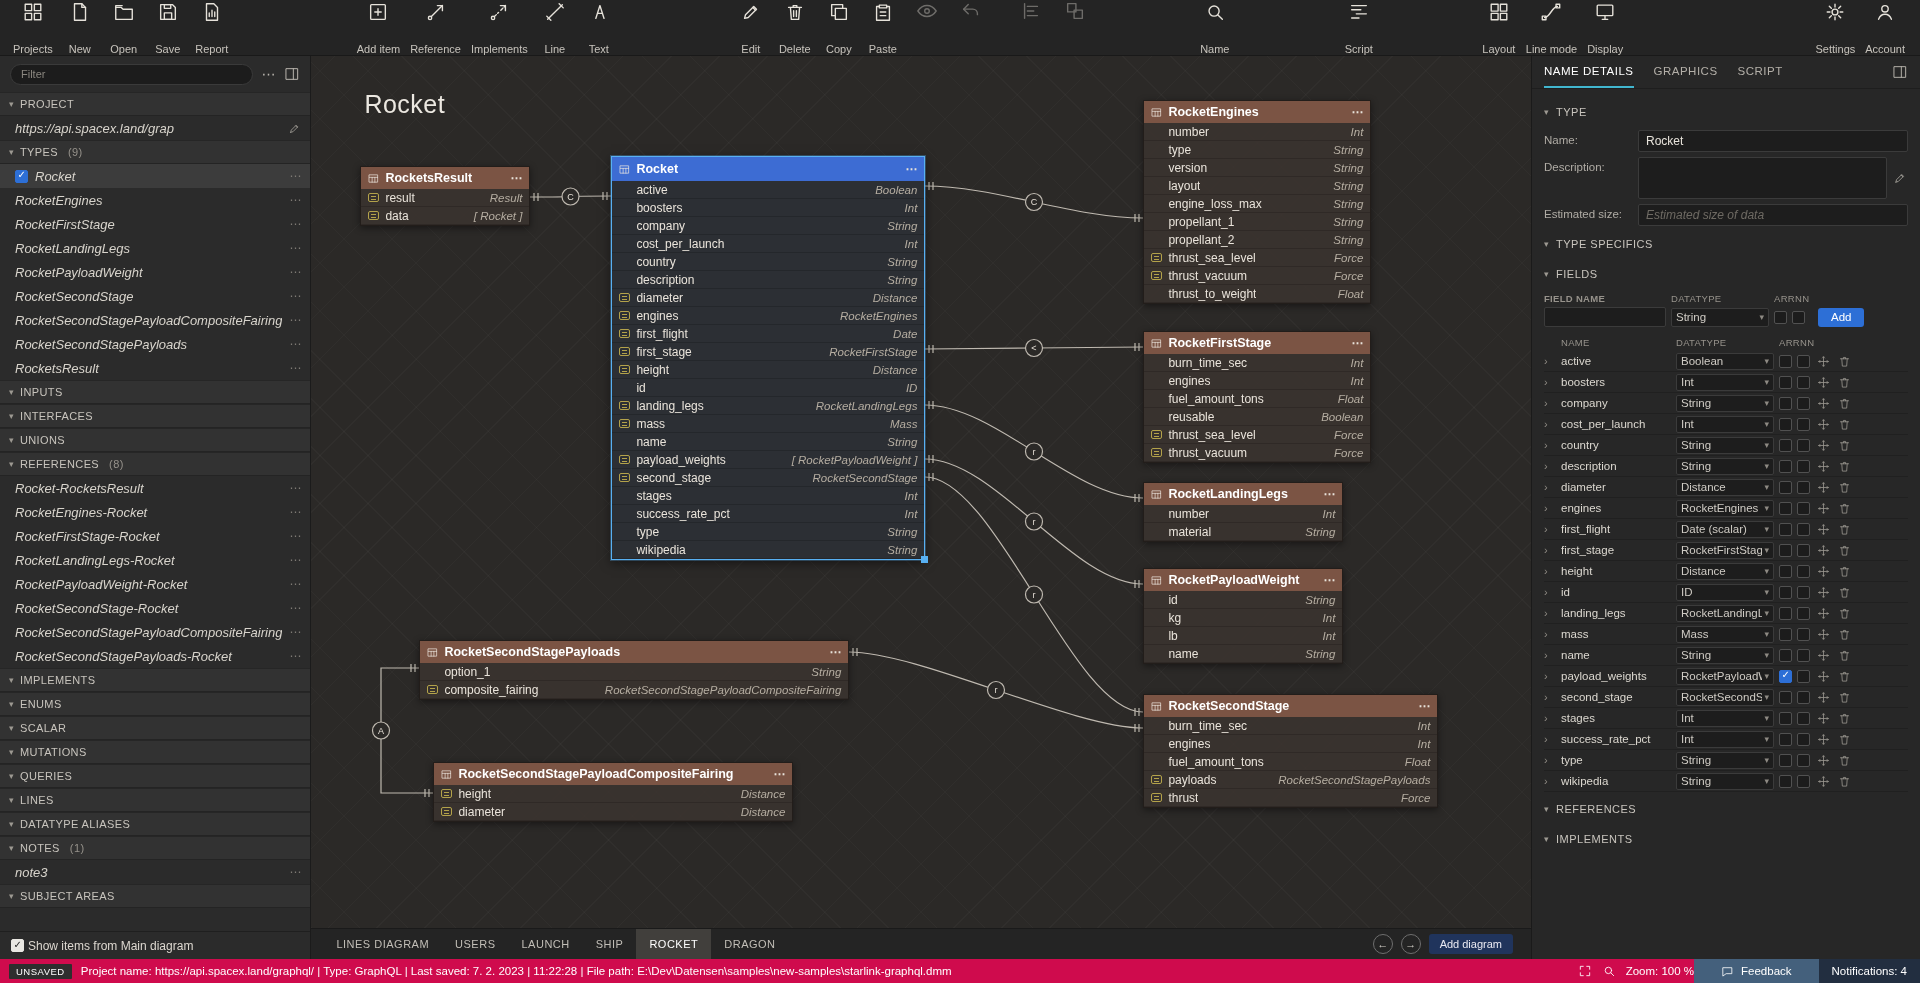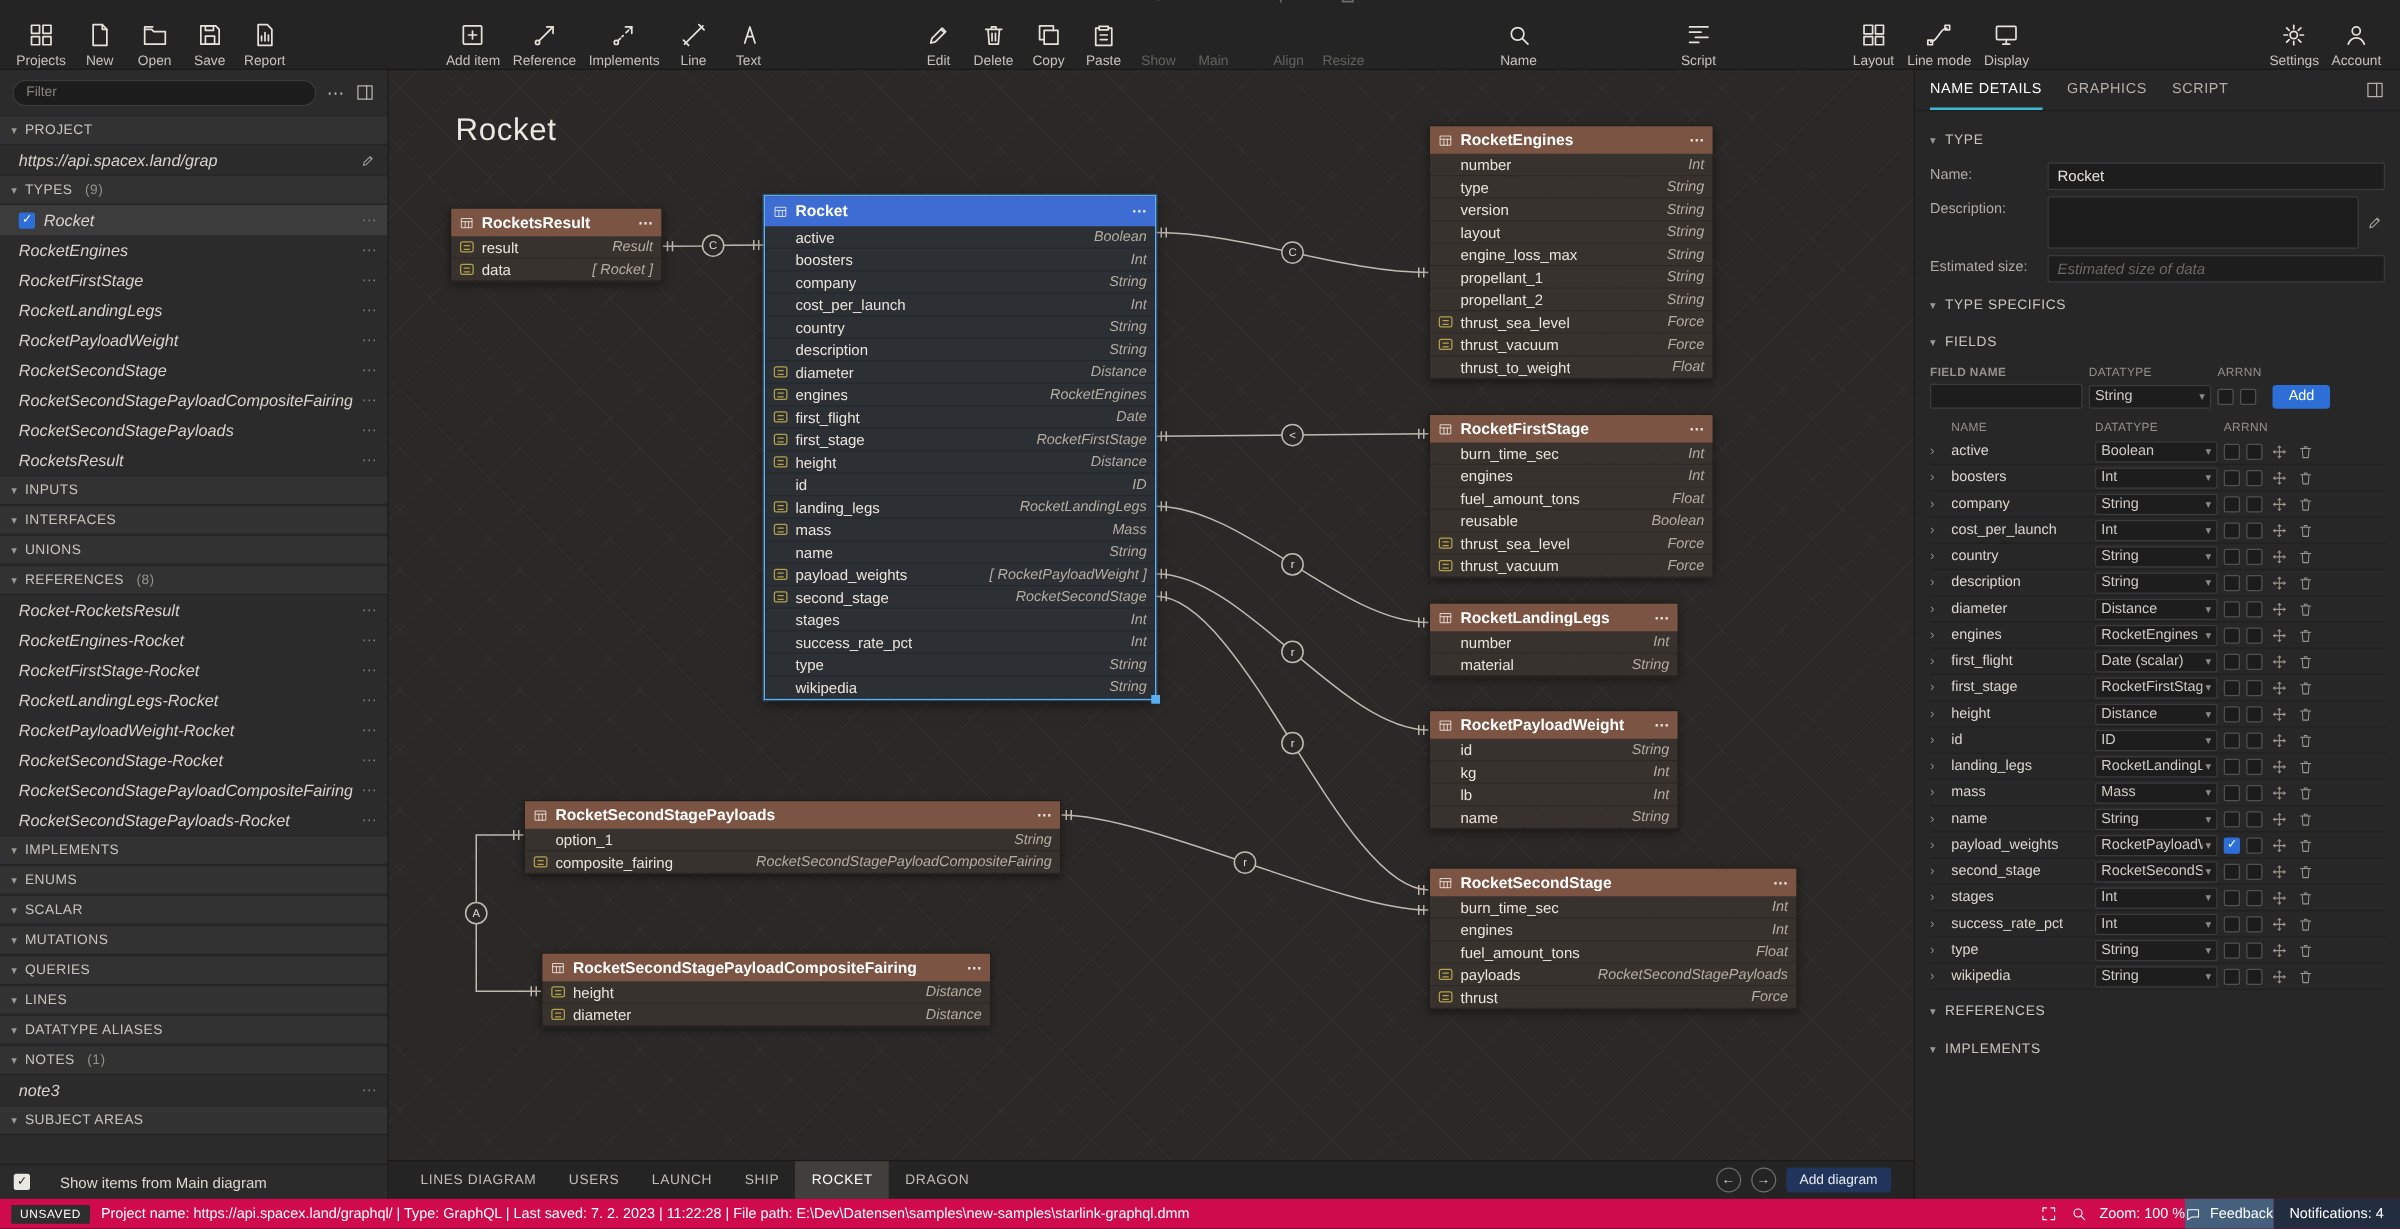--- a/index.html
+++ b/index.html
@@ -3,21 +3,21 @@
 <meta charset="utf-8">
 <style>
   * { box-sizing: border-box; }
   html,body { margin:0; padding:0; background:#161616; }
   body { width:1920px; height:983px; overflow:hidden; font-family:"Liberation Sans", sans-serif; color:#ddd8d0; }
   .app { width:1920px; height:983px; display:flex; flex-direction:column; }
 
   
   .toolbar { flex:0 0 55px; background:#242424; border-bottom:1px solid #191919; display:flex; align-items:center; }
   .tb-group { display:flex; }
-  .tb-item { min-width:44px; padding:0 5px; height:55px; display:flex; flex-direction:column; align-items:center; justify-content:flex-end; cursor:pointer; }
+  .tb-item { min-width:44px; padding:0 5px; height:55px; display:flex; flex-direction:column; align-items:center; justify-content:space-between; cursor:pointer; }
   .tb-item.disabled { opacity:.38;gap:35px; }
   .tb-icon { width:24px; height:24px; color:#e6e2da; display:flex; align-items:center; justify-content:center; }
   .tb-label { font-size:11px; color:#c7c3bc; margin-top:3px; white-space:nowrap; }
 
   
   .main { flex:1; display:flex; min-height:0; }
 
   
   .sidebar { flex:0 0 251px; background:#2b2b2b; border-right:1px solid #1b1b1b; display:flex; flex-direction:column; }
   .sidebar-top { flex:0 0 36px; display:flex; align-items:center; gap:8px; padding:0 10px; }
@@ -27,21 +27,21 @@
   .sb-panel-icon { color:#b9b5ae; width:16px; height:16px; cursor:pointer; }
   .sb-scroll { flex:1; overflow:hidden; }
   .sb-section-header { height:24px; display:flex; align-items:center; gap:6px; padding:0 9px; background:#323232; border-top:1px solid #262626; border-bottom:1px solid #242424; color:#c8c4bd; font-size:11px; letter-spacing:.4px; cursor:pointer; }
   .sb-section-header .chev { font-size:9px; color:#9d9992; }
   .sb-count { color:#96928b; margin-left:4px; }
   .sb-item { height:24px; display:flex; align-items:center; gap:7px; padding:0 9px 0 15px; font-size:13px; color:#d8d4cc; cursor:pointer; white-space:nowrap; overflow:hidden; }
   .sb-item.selected { background:#3c3c3c; }
   .sb-item-label { overflow:hidden; white-space:nowrap; flex:1;font-style:italic; }
   .sb-edit { color:#a6a29b; width:13px; height:13px; flex:0 0 13px; }
   .sb-dots-dim { color:#7e7a74; font-size:12px; flex:0 0 auto; }
-  .sb-footer { flex:0 0 28px; display:flex; align-items:center; gap:24px; padding:0 11px; font-size:12px; color:#ddd8d0; border-top:1px solid #1f1f1f; }
+  .sb-footer { flex:0 0 28px; display:flex; align-items:center; gap:4px; padding:0 11px; font-size:12px; color:#ddd8d0; border-top:1px solid #1f1f1f; }
 
   
   .cb { display:inline-block; width:13px; height:13px; background:#1c1c1c; border:1px solid #515151; border-radius:2px; position:relative; flex:0 0 13px; cursor:pointer; }
   .cb.checked { background:#2d6fd6; border-color:#2d6fd6; }
   .cb.checked::after { content:"✓"; position:absolute; left:1.5px; top:-1.5px; font-size:10px; color:#fff; }
   .cb.light { background:#e9e7e2; border-color:#e9e7e2; }
   .cb.light::after { content:"✓"; position:absolute; left:1.5px; top:-1.5px; font-size:10px; color:#222; }
 
   
   .center { flex:1; display:flex; flex-direction:column; min-width:0; }
@@ -117,21 +117,21 @@
   .fld-row .fld-select { height:17px; }
   .row-icon { width:16px; height:16px; color:#9a968f; cursor:pointer; display:flex; align-items:center; justify-content:center; flex:0 0 16px; }
 
   
   .statusbar { flex:0 0 24px; background:#cf0b4d; display:flex; align-items:center; font-size:11.5px; color:#fff; }
   .badge-unsaved { background:#2e2e2e; color:#fff; font-size:9.5px; letter-spacing:.5px; padding:2px 7px; margin:0 9px; border-radius:1px; }
   .sb-info { white-space:nowrap; overflow:hidden; }
   .sb-right { margin-left:auto; display:flex; align-items:center; height:100%; }
   .sb-ico { width:15px; height:15px; color:#fff; margin-right:9px; cursor:pointer; }
   .sb-zoom-label { margin-right:0; white-space:nowrap; }
-  .seg-feedback { background:#44607c; height:100%; display:flex; align-items:center; gap:7px; padding:0 0; cursor:pointer; }
+  .seg-feedback { background:#44607c; height:100%; display:flex; align-items:center; gap:7px; padding:0 27px; cursor:pointer; }
   .seg-notif { background:#222e40; height:100%; display:flex; align-items:center; padding:0 13px; cursor:pointer; white-space:nowrap; }
 
   svg { display:block; }
 </style>
 </head>
 <body>
 
 <div class="app">
 
   <div class="toolbar">

